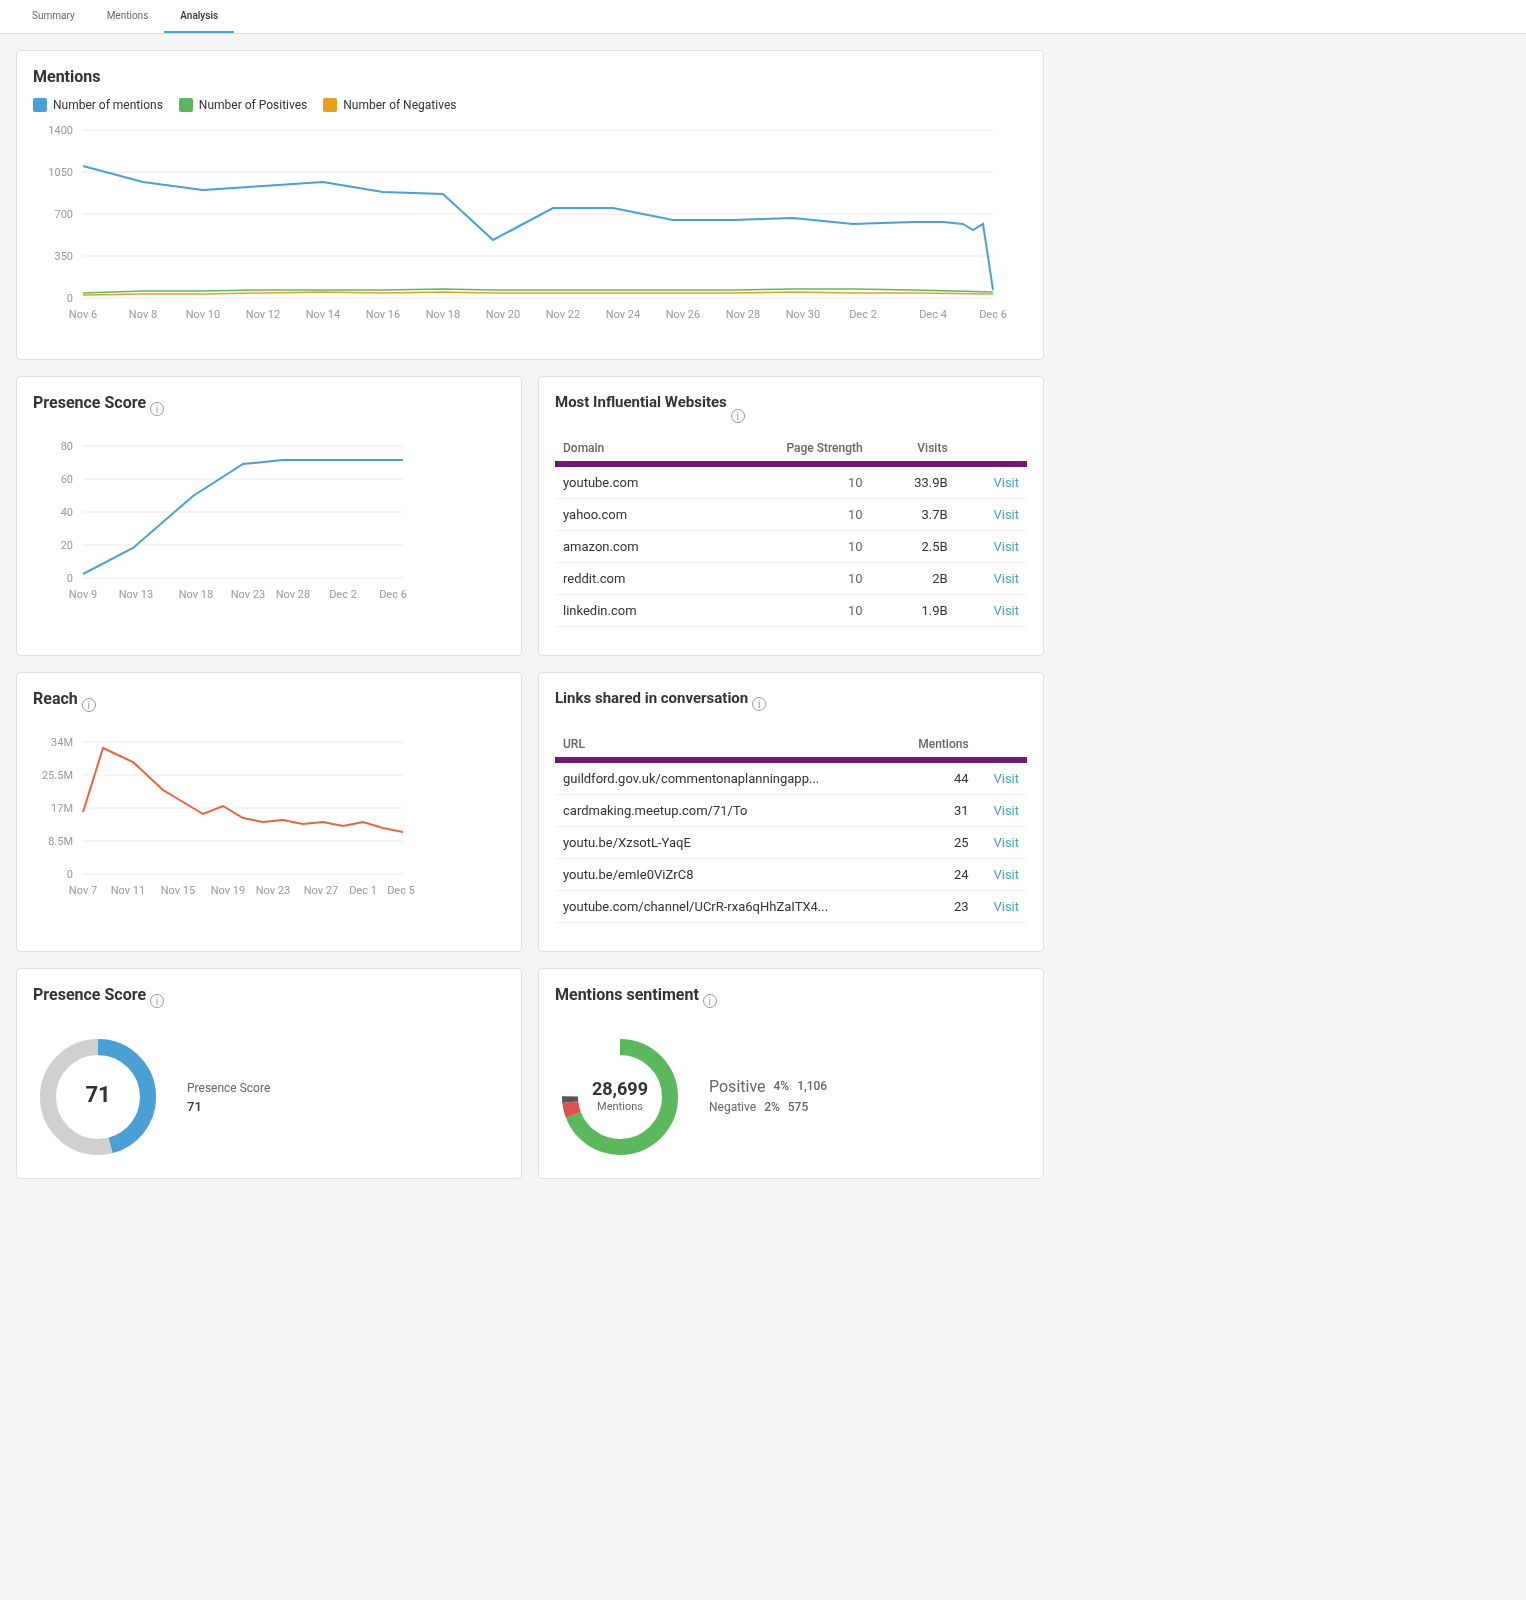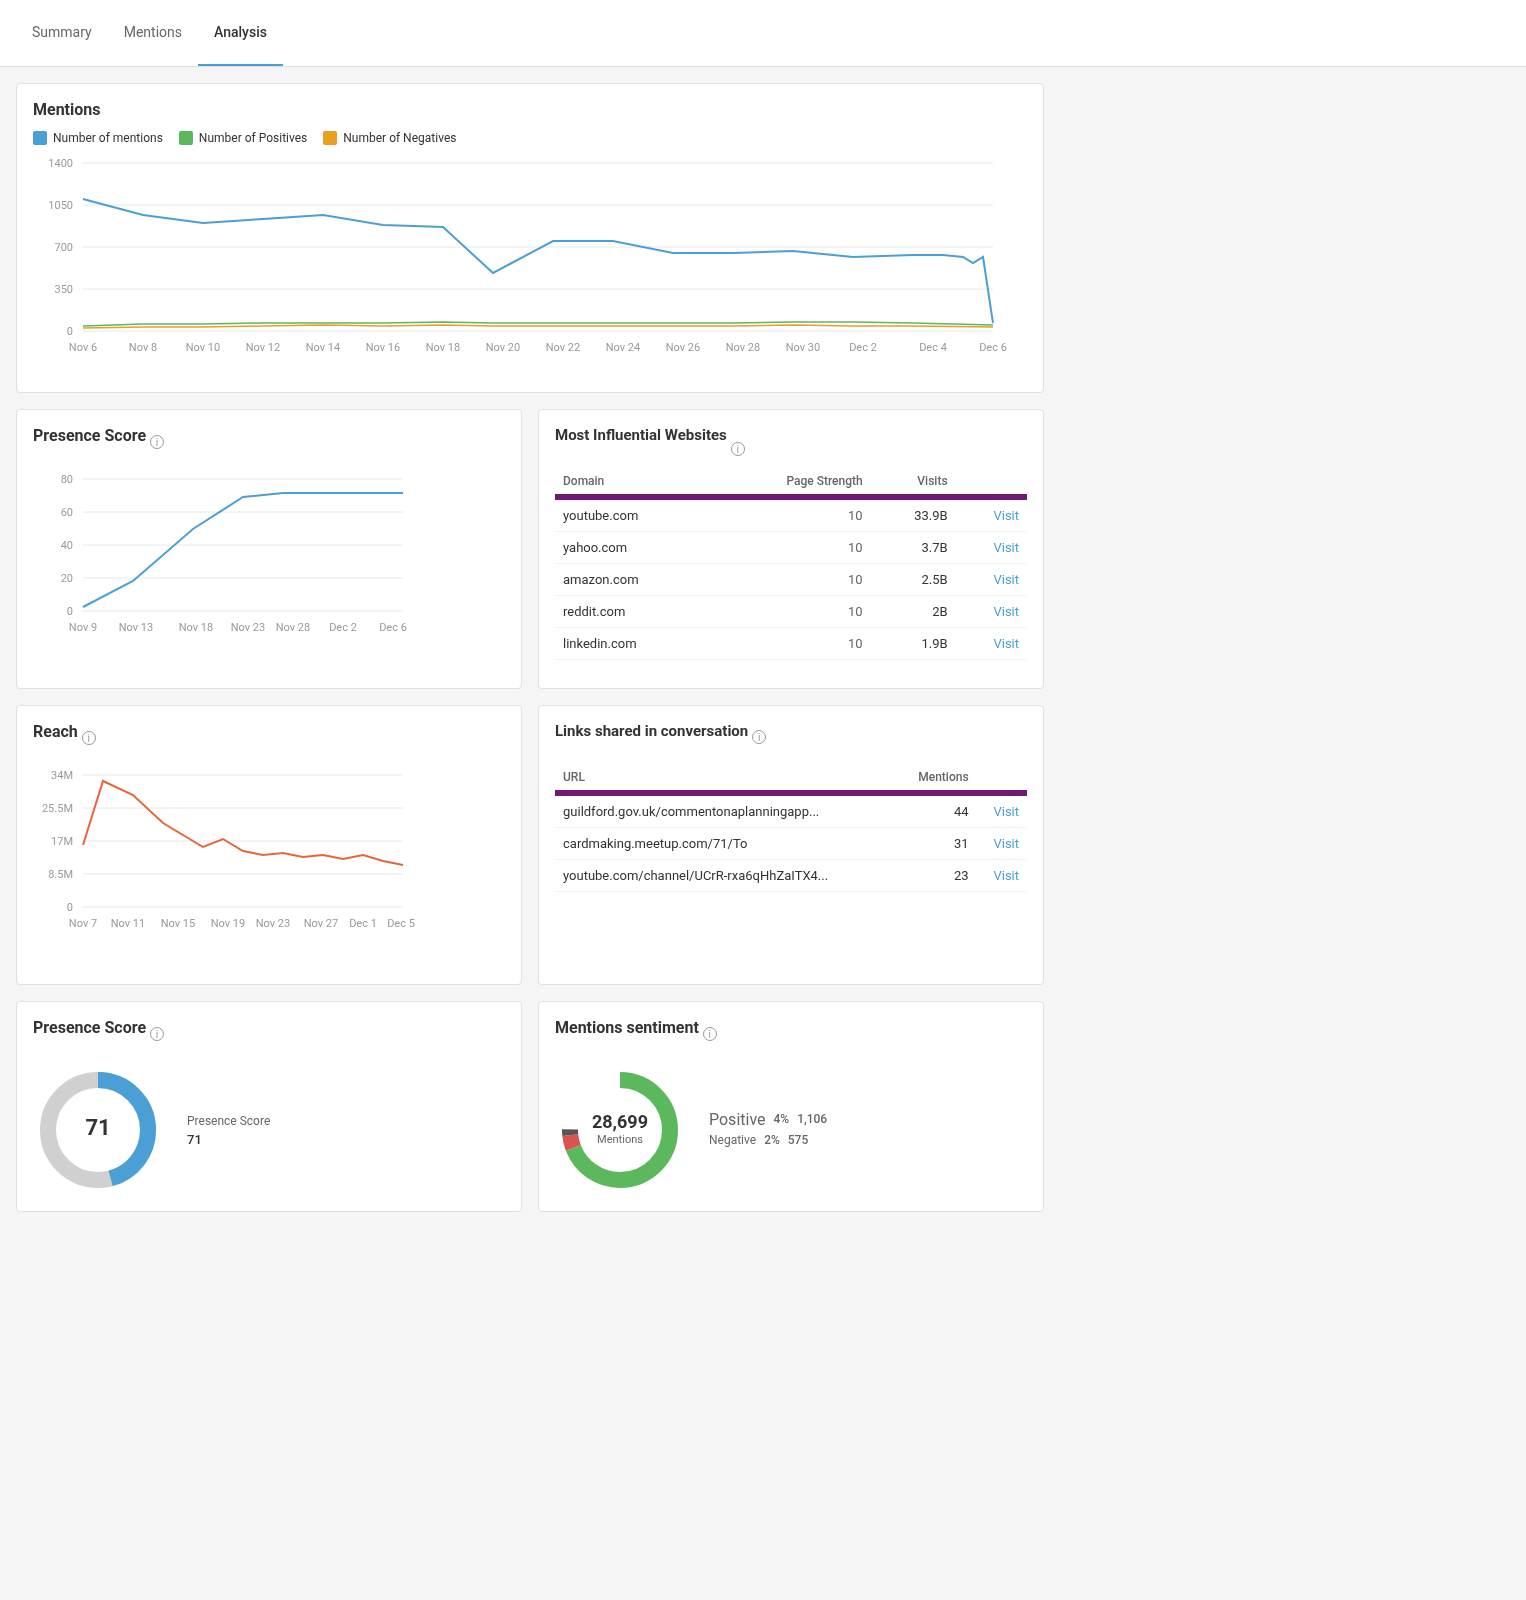--- a/index.html
+++ b/index.html
@@ -1,19 +1,19 @@
 <!DOCTYPE html>
 <html><head>
   <meta charset="utf-8">
   <style>
     * { box-sizing: border-box; margin: 0; padding: 0; }
     body { font-family: -apple-system, BlinkMacSystemFont, 'Segoe UI', Roboto, sans-serif; background: #f5f5f5; color: #333; font-size: 13px; }
     
     .tabs { background: #fff; border-bottom: 1px solid #ddd; padding: 0 16px; display: flex; gap: 0; }
-    .tab { padding: 24px 16px; cursor: pointer; color: #666; border-bottom: 2px solid transparent; font-size: 14px; }
+    .tab { padding: 10px 16px; cursor: pointer; color: #666; border-bottom: 2px solid transparent; font-size: 10px; }
     .tab.active { color: #333; border-bottom: 2px solid #4a9fd4; font-weight: 500; }
     
     .content { padding: 16px; max-width: 1060px; }
     
     .card { background: #fff; border: 1px solid #e0e0e0; border-radius: 4px; padding: 16px; margin-bottom: 16px; }
     
     .card-title { font-size: 16px; font-weight: 700; margin-bottom: 12px; }
     
     .legend { display: flex; gap: 16px; margin-bottom: 8px; align-items: center; flex-wrap: wrap; }
     .legend-item { display: flex; align-items: center; gap: 6px; font-size: 12px; }
@@ -252,20 +252,30 @@
     <td>guildford.gov.uk/commentonaplanningapp...</td>
     <td class="num-col">44</td>
     <td class="visit-link">Visit</td>
   </tr>
             <tr>
     <td>cardmaking.meetup.com/71/To</td>
     <td class="num-col">31</td>
     <td class="visit-link">Visit</td>
   </tr>
             <tr>
+    <td>youtu.be/XzsotL-YaqE</td>
+    <td class="num-col">25</td>
+    <td class="visit-link">Visit</td>
+  </tr>
+            <tr>
+    <td>youtu.be/emIe0ViZrC8</td>
+    <td class="num-col">24</td>
+    <td class="visit-link">Visit</td>
+  </tr>
+            <tr>
     <td>youtube.com/channel/UCrR-rxa6qHhZaITX4...</td>
     <td class="num-col">23</td>
     <td class="visit-link">Visit</td>
   </tr>
           </tbody>
       </table>
     </div>
   </div>
 
   <div class="bottom-row">

